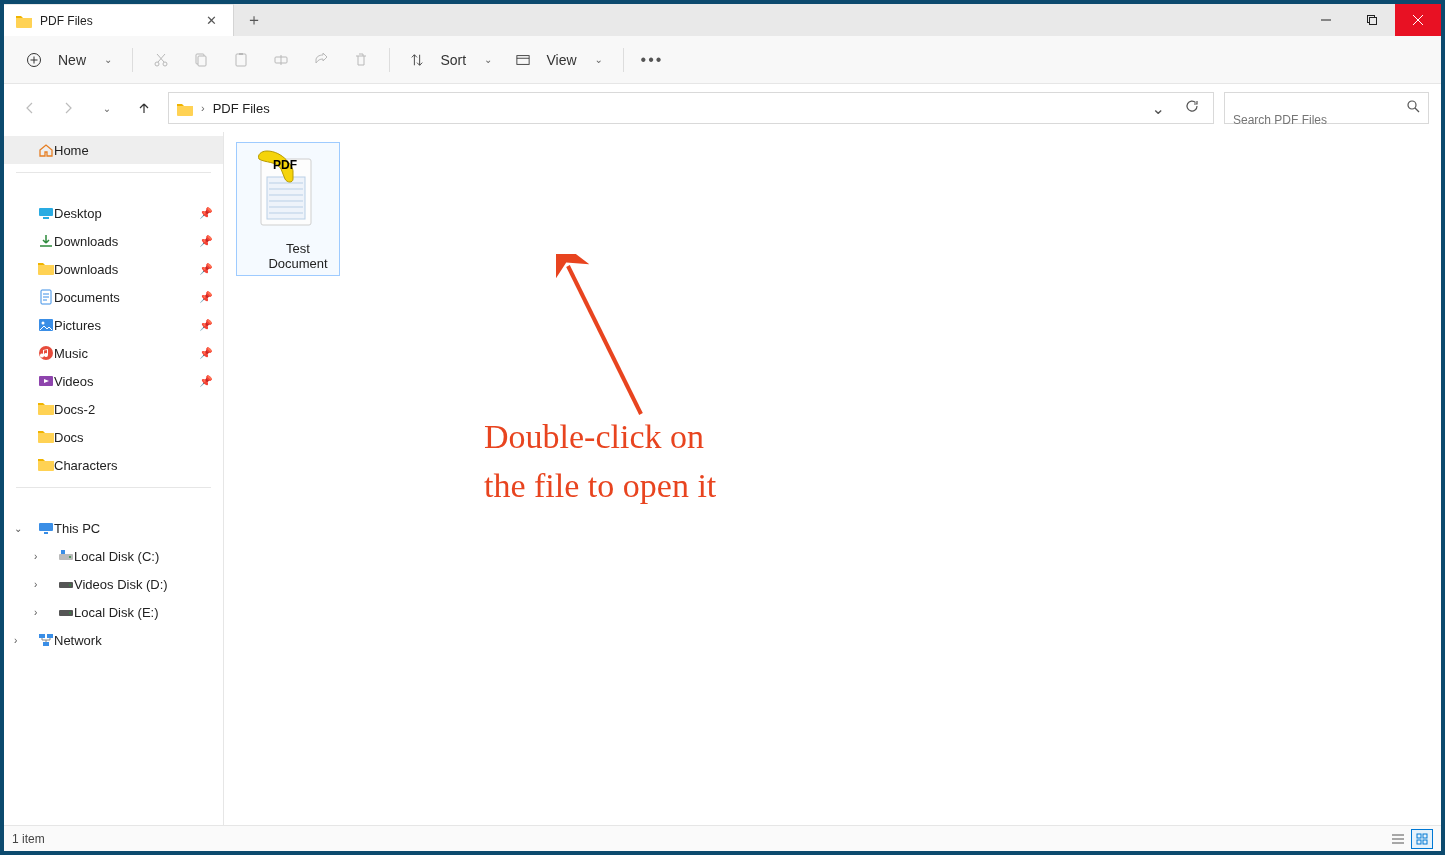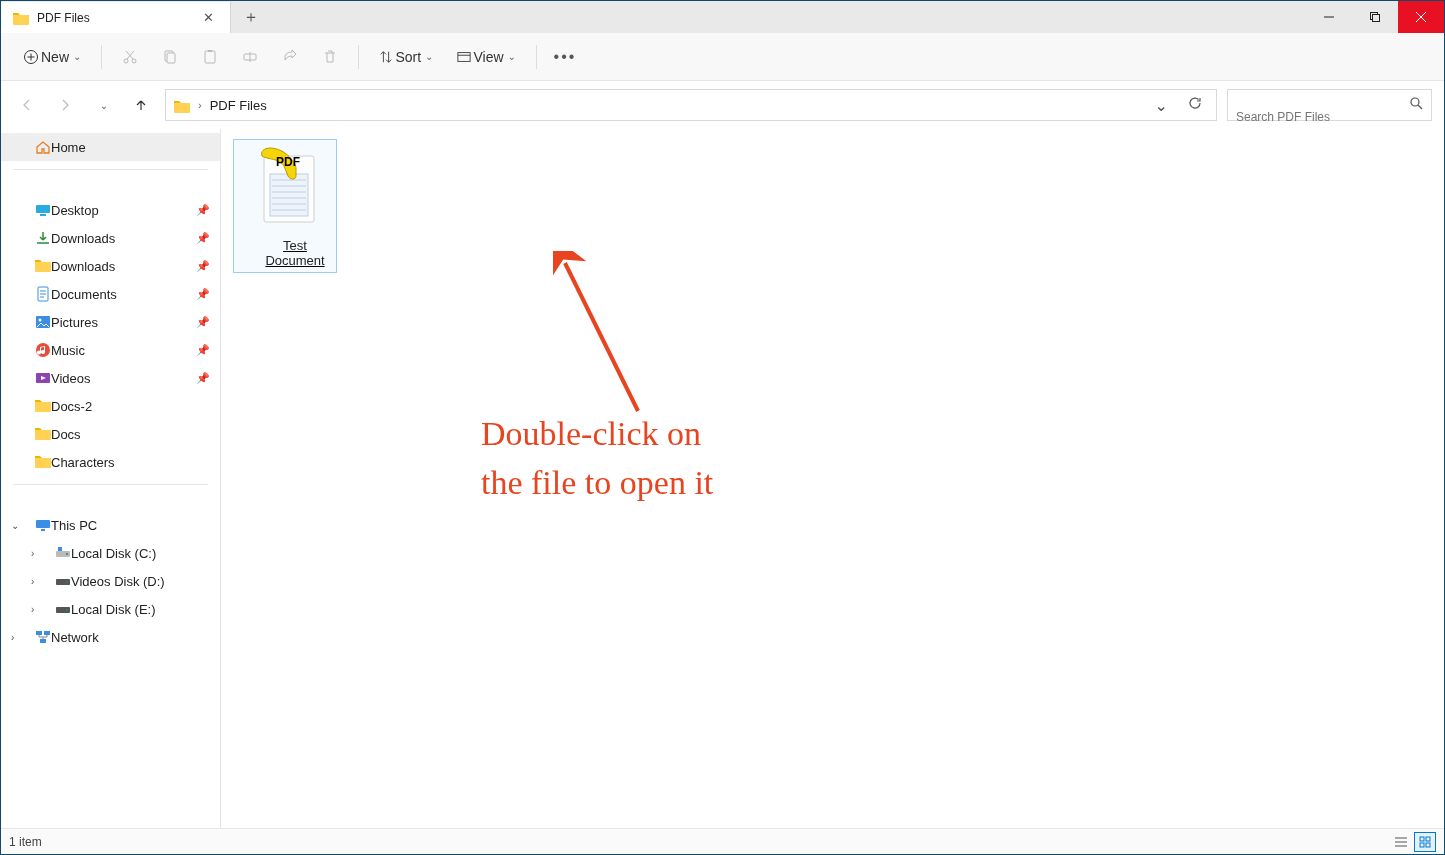--- a/index.html
+++ b/index.html
@@ -1,35 +1,35 @@
 <!DOCTYPE html>
 <html><head>
 <meta charset="utf-8">
 <style>
 * { margin: 0; padding: 0; box-sizing: border-box; font-family: "Segoe UI", Tahoma, sans-serif; }
 body { width: 1445px; height: 855px; overflow: hidden; background: #fff; position: relative; }
 
-.window-frame { position: absolute; inset: 0; border: 1px solid #0c4a6e; display: flex; flex-direction: column; }
+.window-frame { position: absolute; inset: 0; border: 4px solid #0c4a6e; display: flex; flex-direction: column; }
 
 
 .titlebar { height: 32px; background: #e9e9e9; display: flex; align-items: stretch; }
 .tab { display: flex; align-items: center; gap: 8px; padding: 0 12px; min-width: 230px; background: #fff; border-top: 1px solid #e9e9e9; border-right: 1px solid #d4d4d4; position: relative; }
 .tab .folder-icon { width: 16px; height: 13px; }
 .tab .tab-title { font-size: 12px; color: #222; flex: 1; }
 .tab .tab-close { font-size: 13px; color: #555; padding: 0 4px; cursor: pointer; }
 .new-tab { width: 40px; display: flex; align-items: center; justify-content: center; color: #555; font-size: 16px; }
 .titlebar-spacer { flex: 1; }
 .win-btns { display: flex; }
 .win-btn { width: 46px; display: flex; align-items: center; justify-content: center; color: #222; }
 .win-btn.close { background: #e81123; color: #fff; }
 .win-btn svg { width: 10px; height: 10px; }
 
 
 .toolbar { height: 48px; background: #f8f8f8; display: flex; align-items: center; padding: 0 12px; gap: 4px; border-bottom: 1px solid #e6e6e6; }
-.tb-btn { display: flex; align-items: center; gap: 2px; padding: 6px 10px; color: #333; font-size: 14px; border-radius: 4px; }
+.tb-btn { display: flex; align-items: center; gap: 16px; padding: 6px 10px; color: #333; font-size: 14px; border-radius: 4px; }
 .tb-iconbtn { width: 36px; height: 36px; display: flex; align-items: center; justify-content: center; color: #555; border-radius: 4px; }
 .tb-iconbtn.disabled { color: #b8b8b8; }
 .tb-sep { width: 1px; height: 24px; background: #ddd; margin: 0 6px; }
 .chev { font-size: 10px; color: #666; margin-left: 2px; }
 
 
 .addressrow { height: 48px; display: flex; align-items: center; padding: 0 12px; gap: 10px; }
 .nav-btn { width: 28px; height: 28px; display: flex; align-items: center; justify-content: center; color: #333; border-radius: 4px; }
 .nav-btn.disabled { color: #bcbcbc; }
 .addressbar { flex: 1; height: 32px; border: 1px solid #d9d9d9; background: #fff; display: flex; align-items: center; padding: 0 8px; gap: 8px; }
@@ -48,21 +48,21 @@
 .side-item .icon { width: 16px; height: 16px; display: flex; align-items: center; justify-content: center; }
 .side-item.home { background: #eee; padding-left: 34px; }
 .side-item .pin { position: absolute; right: 10px; color: #7a7a7a; font-size: 11px; }
 .side-item .expander { position: absolute; left: 10px; color: #555; font-size: 10px; }
 .side-item.lvl2 { padding-left: 54px; }
 .side-item.lvl2 .expander { left: 30px; }
 .side-hr { height: 1px; background: #e6e6e6; margin: 8px 12px; }
 .side-gap { height: 18px; }
 
 .content { flex: 1; position: relative; background: #fff; padding: 10px 12px; }
-.file-item { width: 104px; display: flex; flex-direction: column; align-items: flex-end; gap: 6px; padding: 4px; border: 1px solid #9ecbff; background: #f5faff; text-decoration: underline; }
+.file-item { width: 104px; display: flex; flex-direction: column; align-items: flex-start; gap: 6px; padding: 4px; border: 1px solid #9ecbff; background: #f5faff; }
 .file-thumb { width: 88px; height: 88px; display: flex; align-items: center; justify-content: center; }
 .file-label { font-size: 13px; color: #222; text-align: center; margin-left: 20px; }
 
 
 .annotation-text { position: absolute; left: 260px; top: 280px; color: #e8441f; font-size: 34px; line-height: 1.45; font-family: "Segoe Script","Comic Sans MS",cursive; white-space: pre; }
 .annotation-arrow { position: absolute; left: 332px; top: 122px; pointer-events: none; }
 
 
 .statusbar { height: 26px; border-top: 1px solid #e6e6e6; background: #fafafa; display: flex; align-items: center; padding: 0 8px; font-size: 12px; color: #444; }
 .statusbar .spacer { flex: 1; }

